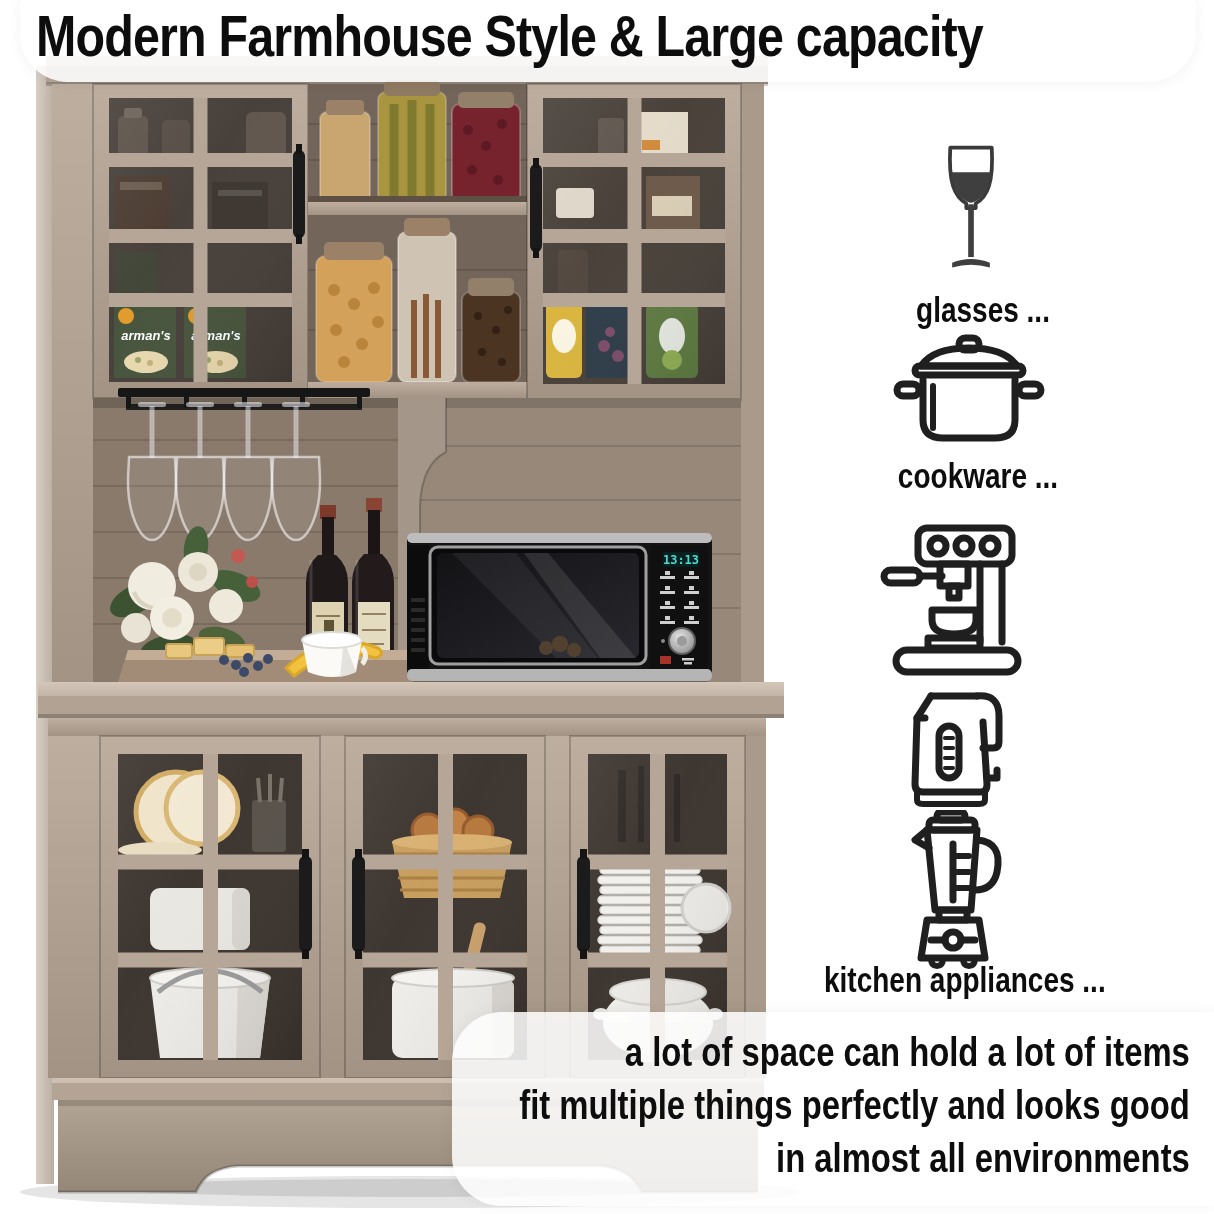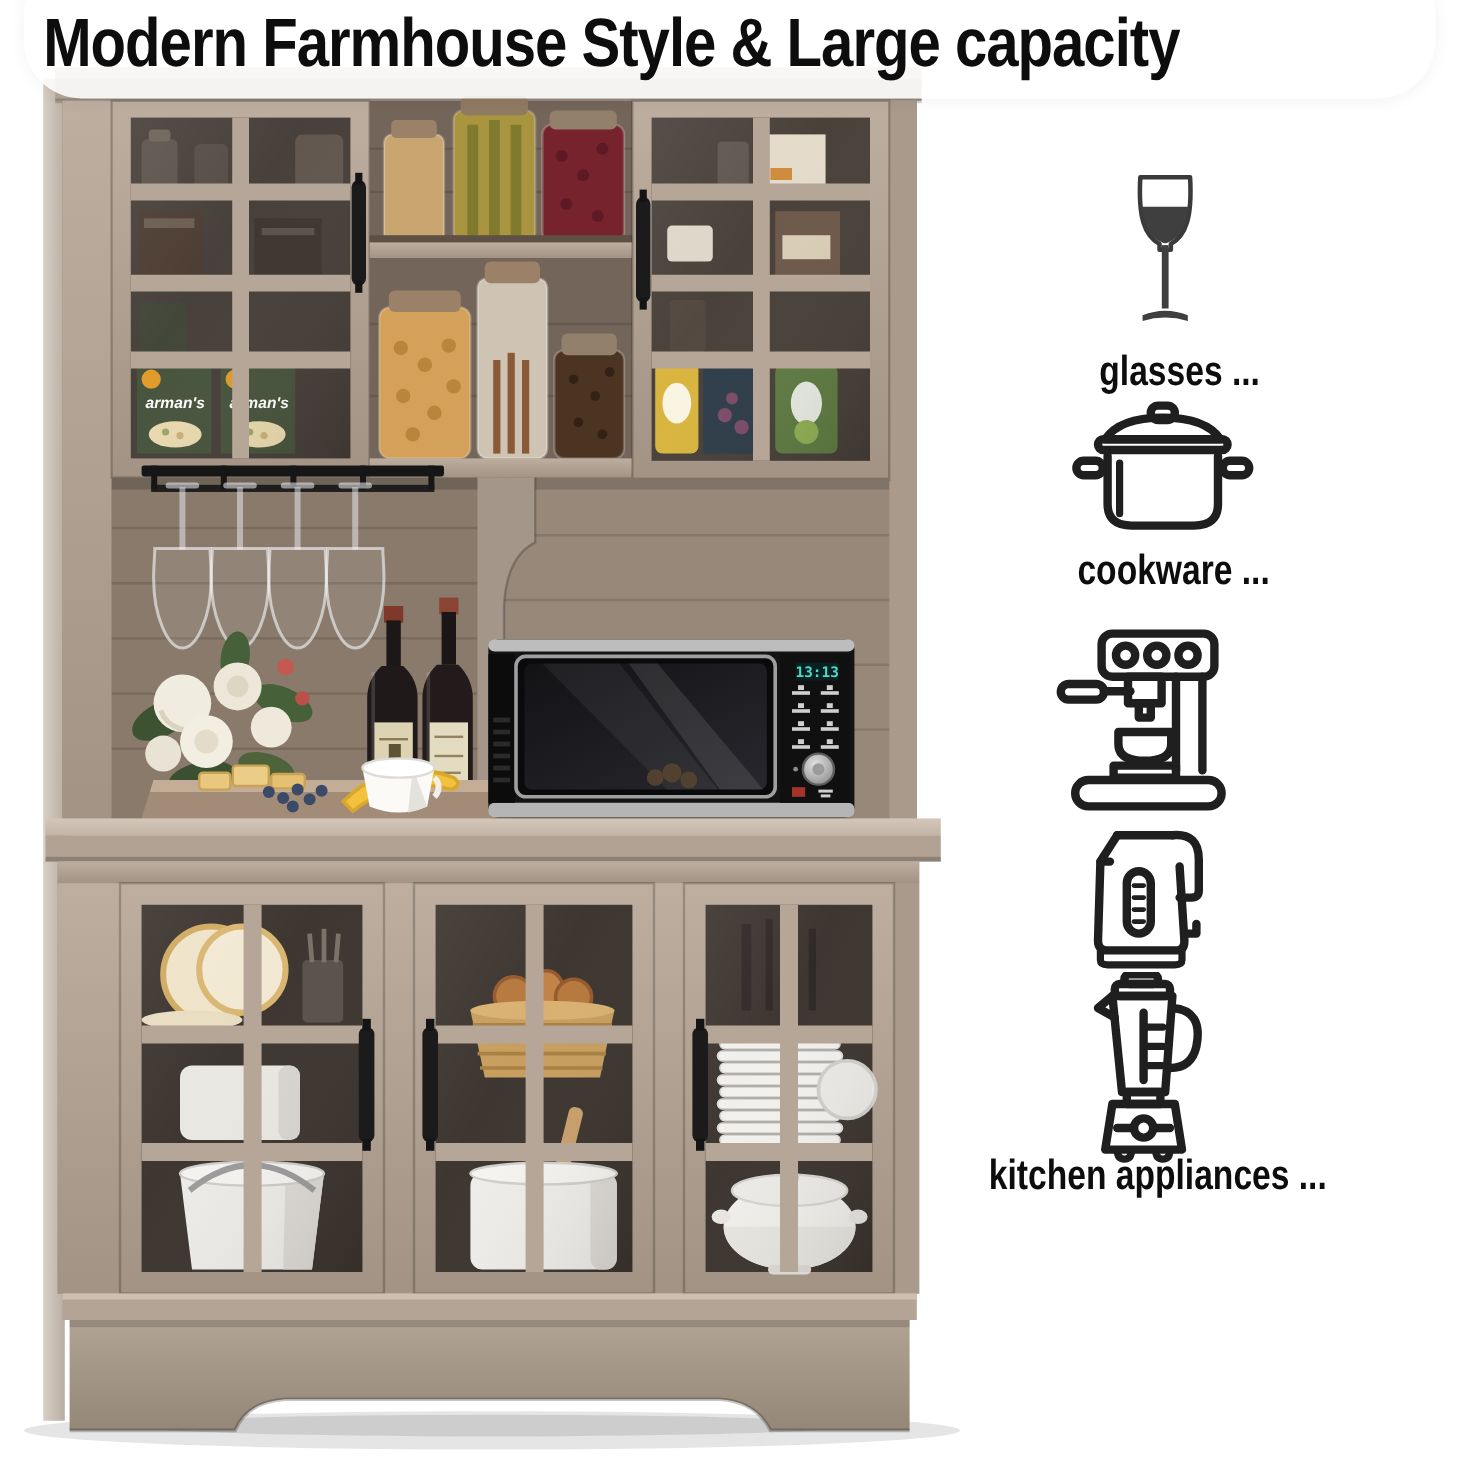--- a/index.html
+++ b/index.html
@@ -629,14 +629,21 @@
       <path d="M34,110 L86,110 L92,148 L28,148 Z"></path>
       <circle cx="60" cy="130" r="8"></circle>
       <line x1="38" y1="130" x2="52" y2="130"></line>
         <line x1="68" y1="130" x2="82" y2="130"></line>
       <path d="M38,148 Q38,156 44,156 Q50,156 50,148" stroke-width="6"></path>
       <path d="M70,148 Q70,156 76,156 Q82,156 82,148" stroke-width="6"></path>
     </svg>
   </div>
   <div class="feature-label" style="left:790px;top:960px;width:340px;">kitchen appliances ...</div>
 
+  <div class="caption-panel">
+    <div class="caption-text">
+      <div>a lot of space can hold a lot of items</div>
+      <div>fit multiple things perfectly and looks good</div>
+      <div>in almost all environments</div>
+    </div>
+  </div>
 
 </div>
 
 </body></html>

